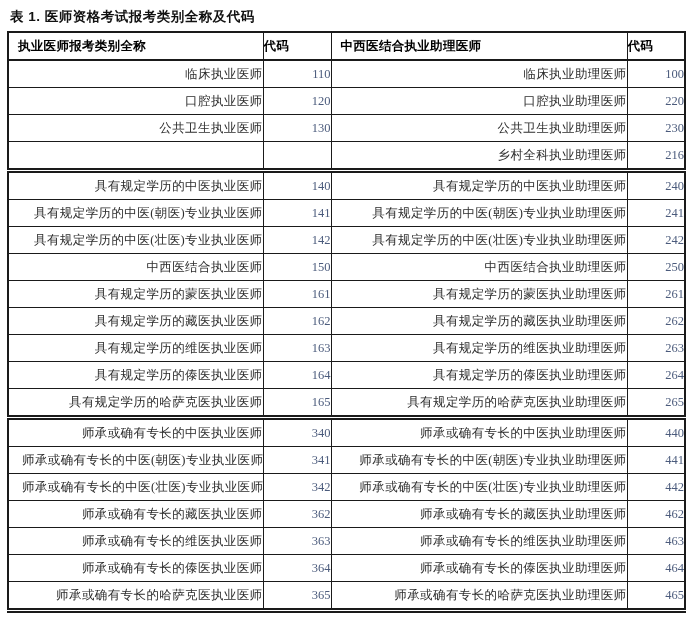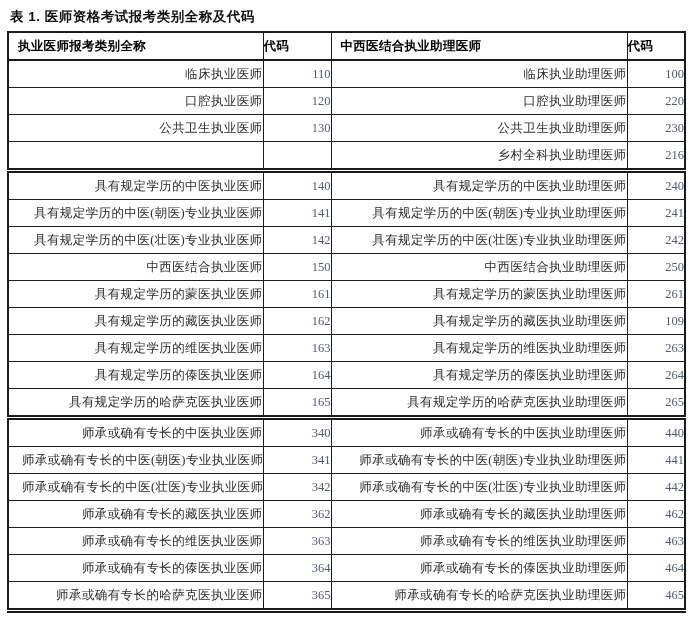--- a/index.html
+++ b/index.html
@@ -148,21 +148,21 @@
         <tr>
           <td class="cat">具有规定学历的蒙医执业医师</td>
           <td class="code">161</td>
           <td class="cat">具有规定学历的蒙医执业助理医师</td>
           <td class="code">261</td>
         </tr>
         <tr>
           <td class="cat">具有规定学历的藏医执业医师</td>
           <td class="code">162</td>
           <td class="cat">具有规定学历的藏医执业助理医师</td>
-          <td class="code">109</td>
+          <td class="code">262</td>
         </tr>
         <tr>
           <td class="cat">具有规定学历的维医执业医师</td>
           <td class="code">163</td>
           <td class="cat">具有规定学历的维医执业助理医师</td>
           <td class="code">263</td>
         </tr>
         <tr>
           <td class="cat">具有规定学历的傣医执业医师</td>
           <td class="code">164</td>

